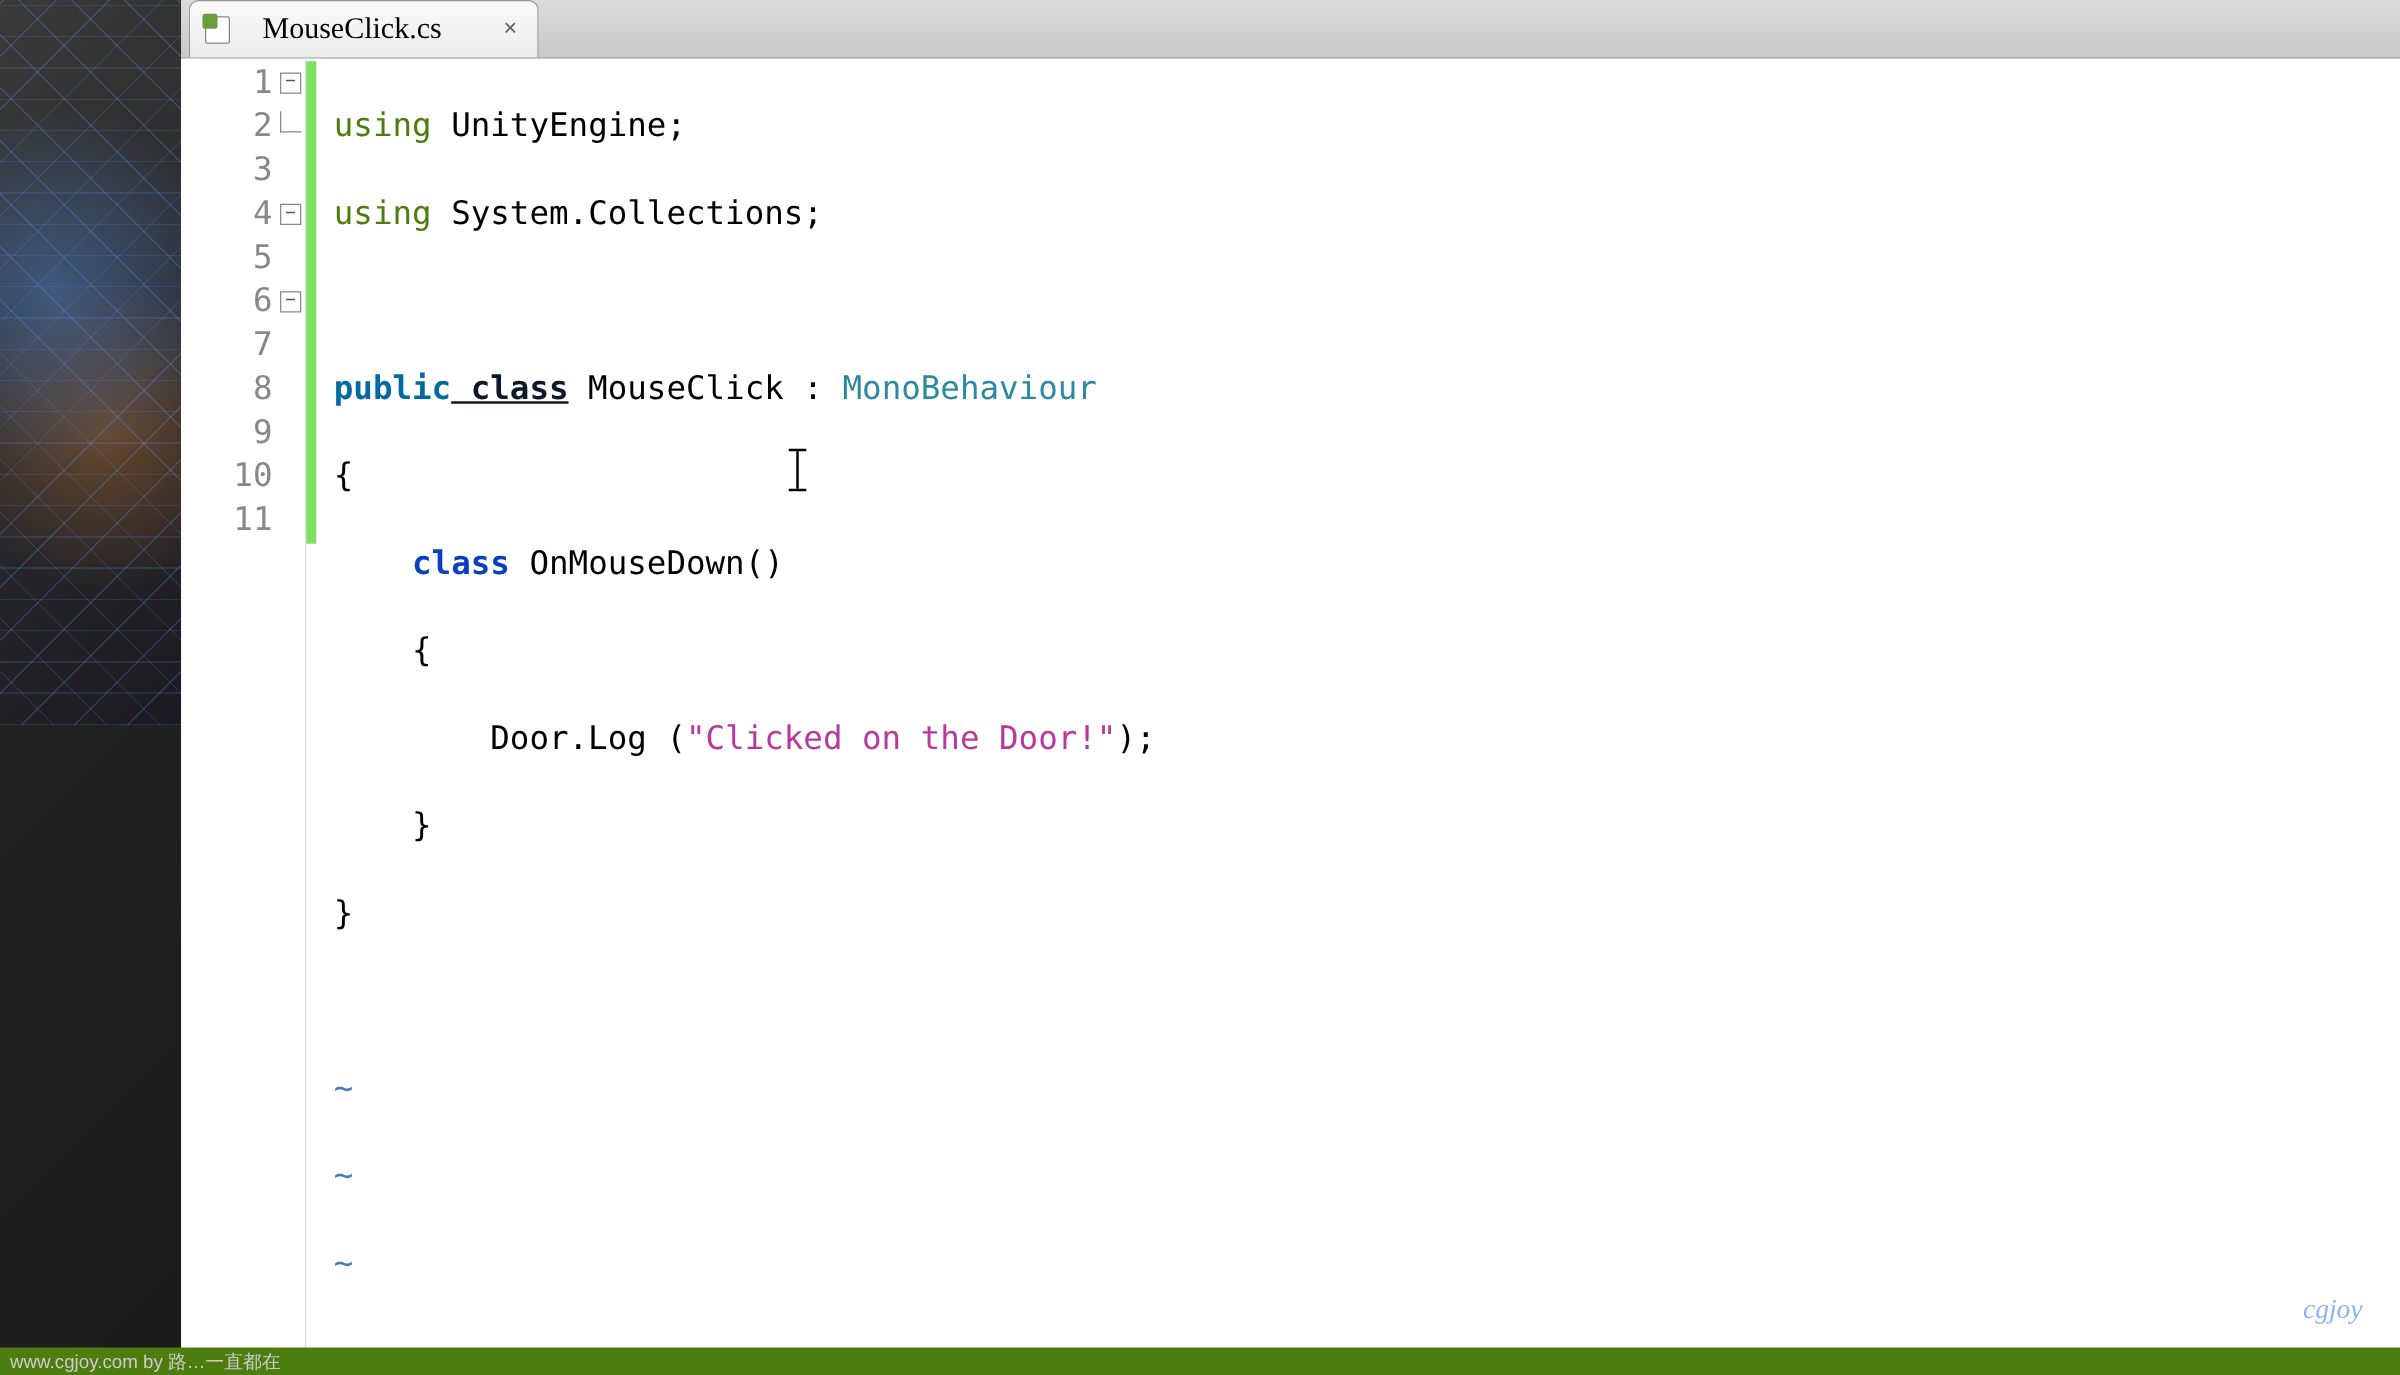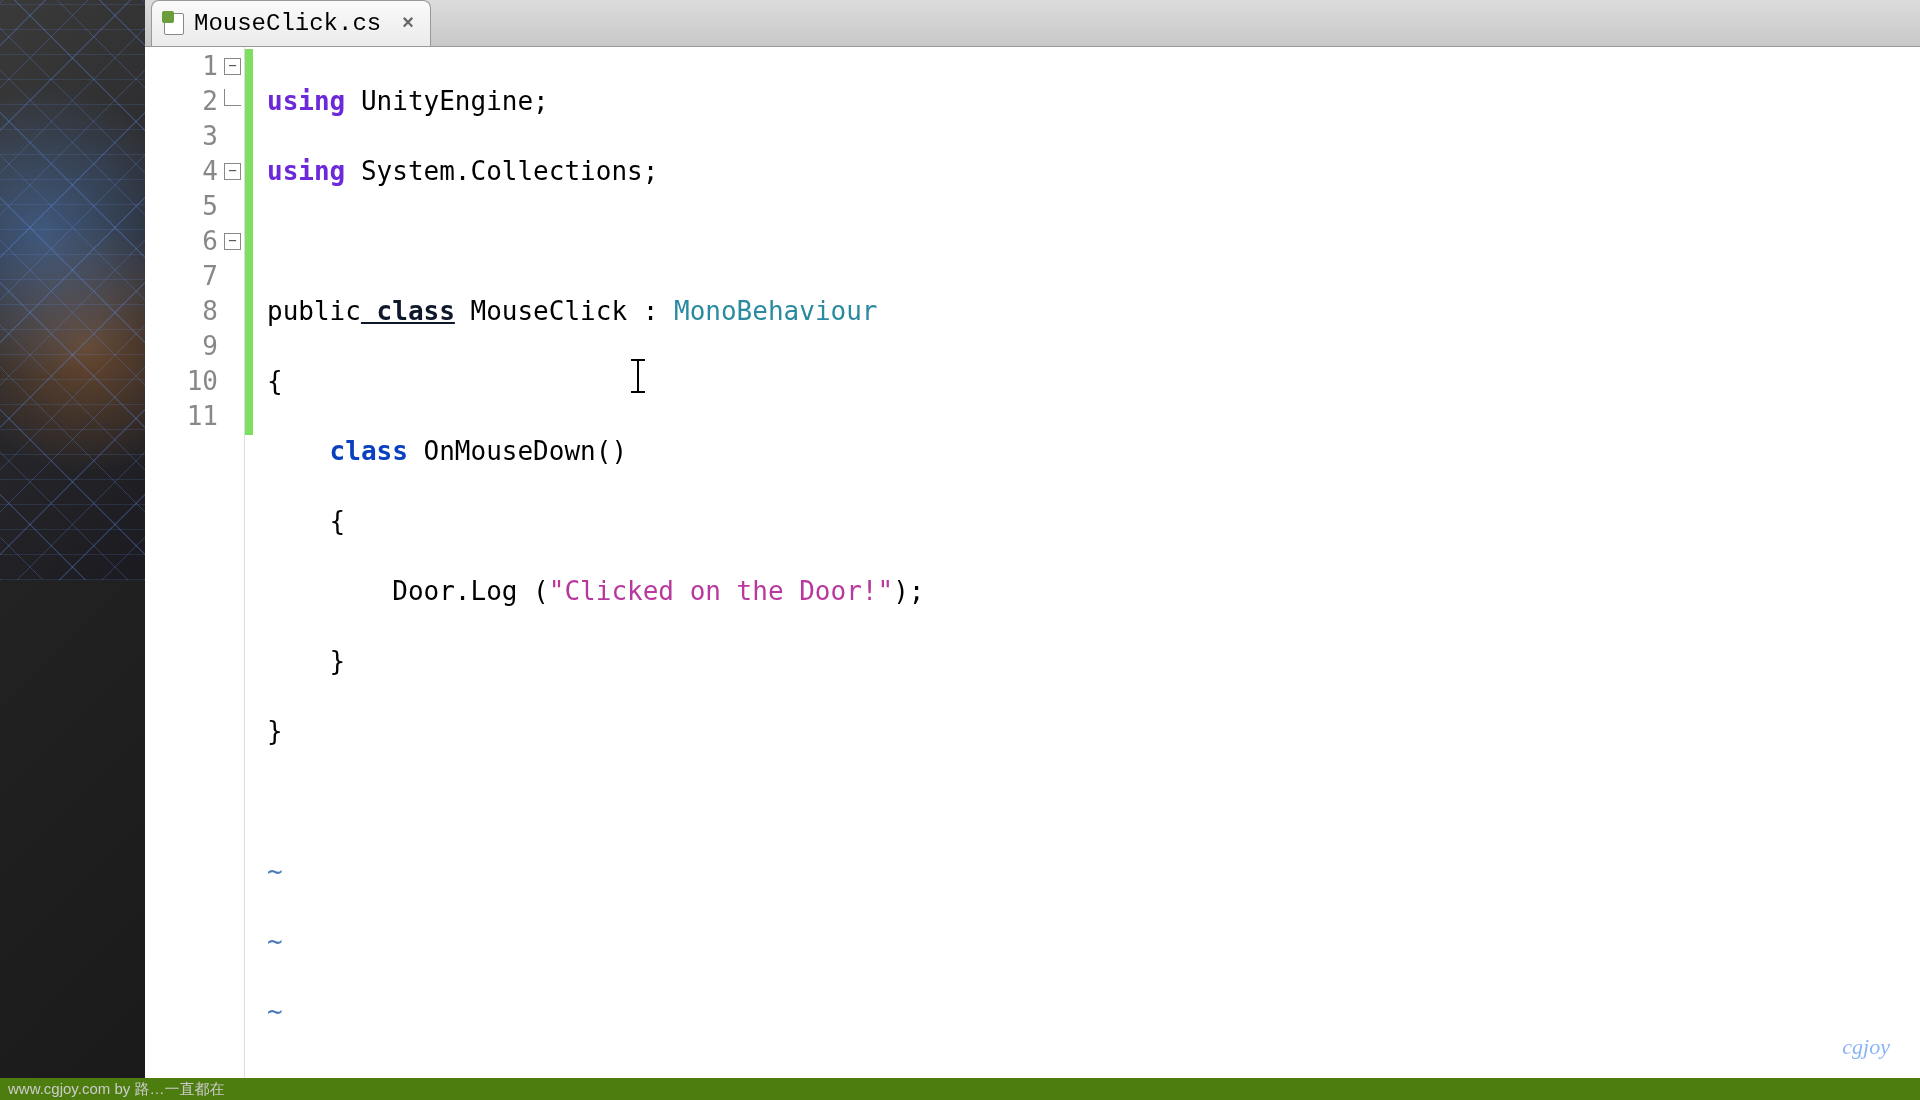--- a/index.html
+++ b/index.html
@@ -56,22 +56,22 @@
       padding-left: 6px;
     }
     .tab {
       background: linear-gradient(to bottom, #fafafa 0%, #ebebeb 100%);
       border: 1px solid #999;
       border-bottom: none;
       border-radius: 8px 8px 0 0;
       padding: 10px 16px 10px 12px;
       display: flex;
       align-items: center;
-      gap: 10px;
-      font-family: Liberation Mono, monospace;
+      gap: 26px;
+      font-family: Liberation Serif, serif;
       font-size: 24px;
       min-width: 280px;
       height: 46px;
     }
     .tab-icon {
       width: 20px;
       height: 22px;
       background: #fff;
       border: 1px solid #888;
       border-radius: 2px;
@@ -188,22 +188,22 @@
     }
     .code-text {
       flex: 1;
       padding: 2px 0 0 10px;
       font-size: 26px;
       line-height: 35px;
       white-space: pre;
       position: relative;
     }
     .code-line { height: 35px; }
-    .kw-using { color: #6d28d9; font-weight: bold; }
-    .kw-public { color: #000000; font-weight: normal; }
+    .kw-using { color: #4d7c0f; font-weight: normal; }
+    .kw-public { color: #0369a1; font-weight: bold; }
     .kw-class { color: #0f172a; font-weight: bold; text-decoration: underline; }
     .kw-void { color: #0a3fbf; font-weight: bold; }
     .type { color: #2a8aa0; }
     .str { color: #b8389e; }
     .tilde { color: #4a7ab8; }
     .text-cursor {
       position: absolute;
       left: 380px;
       top: 314px;
       width: 2px;

